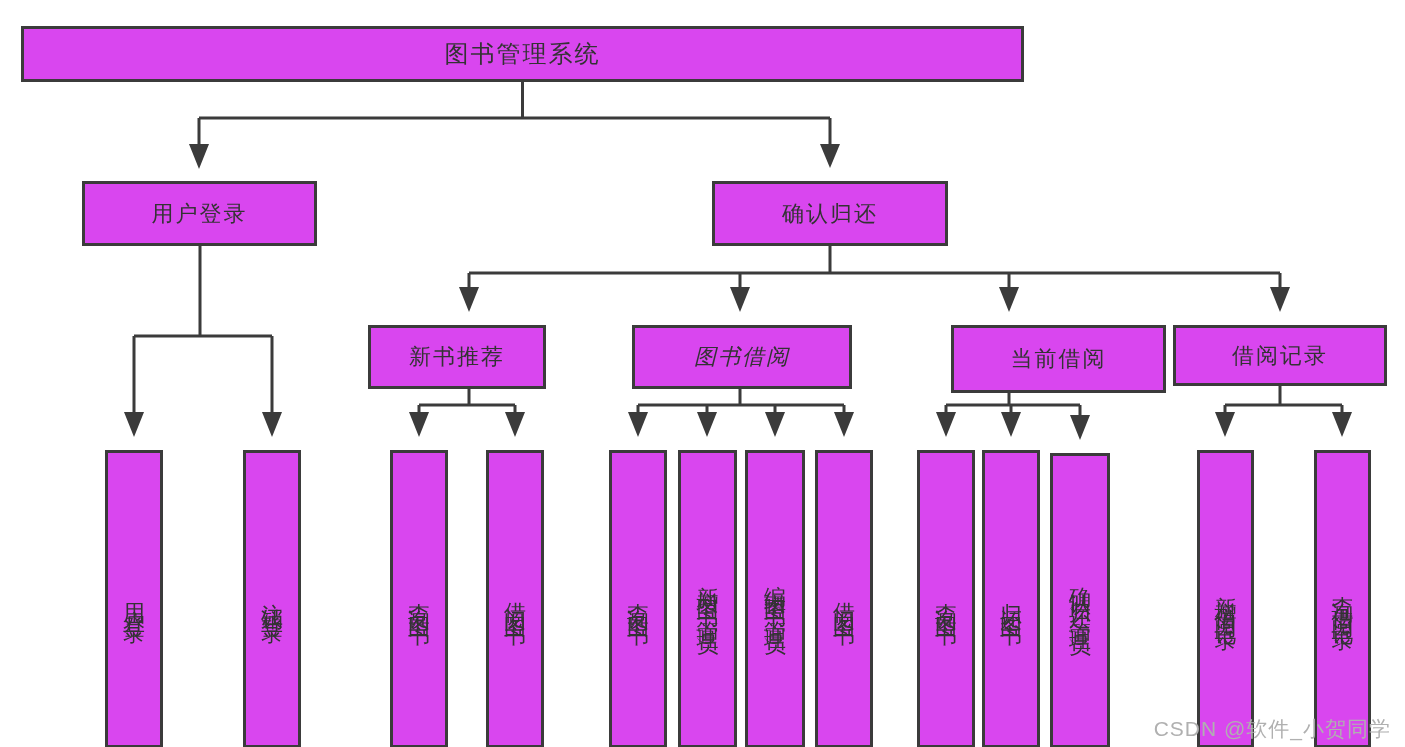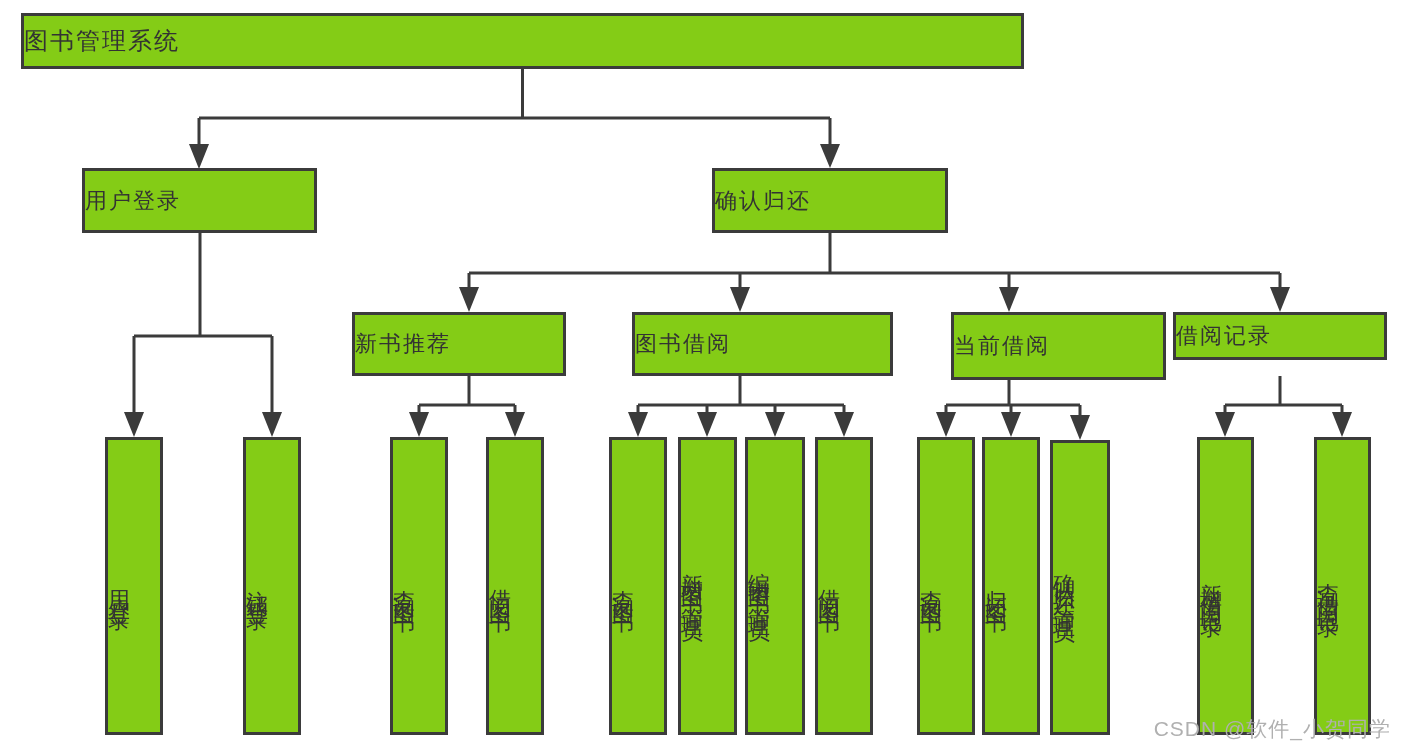--- a/index.html
+++ b/index.html
@@ -22,24 +22,25 @@
     fill: none;
   }
   .wires polygon {
     fill: #3b3b3b;
     stroke: none;
   }
   .node, .leaf {
     position: absolute;
     box-sizing: border-box;
     border: 3px solid #3b3b3b;
-    background: #84cc16;
+    background: #d946ef;
     display: flex;
     align-items: center;
-    justify-content: flex-start;
+    justify-content: center;
+    margin-top: 13px;
   }
   .node span {
     font-size: 22px;
     color: #333333;
     letter-spacing: 2px;
     white-space: nowrap;
   }
   .node.root span { font-size: 24px; }
   .leaf span {
     writing-mode: vertical-rl;
@@ -119,30 +120,30 @@
     <span>图书管理系统</span>
   </div>
 
   <div class="node" style="left:82px; top:168px; width:235px; height:65px;">
     <span>用户登录</span>
   </div>
   <div class="node" style="left:712px; top:168px; width:236px; height:65px;">
     <span>确认归还</span>
   </div>
 
-  <div class="node" style="left:352px; top:312px; width:214px; height:64px;">
+  <div class="node" style="left:368px; top:312px; width:178px; height:64px;">
     <span>新书推荐</span>
   </div>
-  <div class="node" style="left:632px; top:312px; width:261px; height:64px;">
+  <div class="node" style="left:632px; top:312px; width:220px; height:64px;font-style:italic;">
     <span>图书借阅</span>
   </div>
   <div class="node" style="left:951px; top:312px; width:215px; height:68px;">
     <span>当前借阅</span>
   </div>
-  <div class="node" style="left:1173px; top:312px; width:214px; height:48px;">
+  <div class="node" style="left:1173px; top:312px; width:214px; height:61px;">
     <span>借阅记录</span>
   </div>
 
   <div class="leaf" style="left:105px; top:437px; width:58px; height:298px;">
     <span>用户登录</span>
   </div>
   <div class="leaf" style="left:243px; top:437px; width:58px; height:298px;">
     <span>注销登录</span>
   </div>
 

